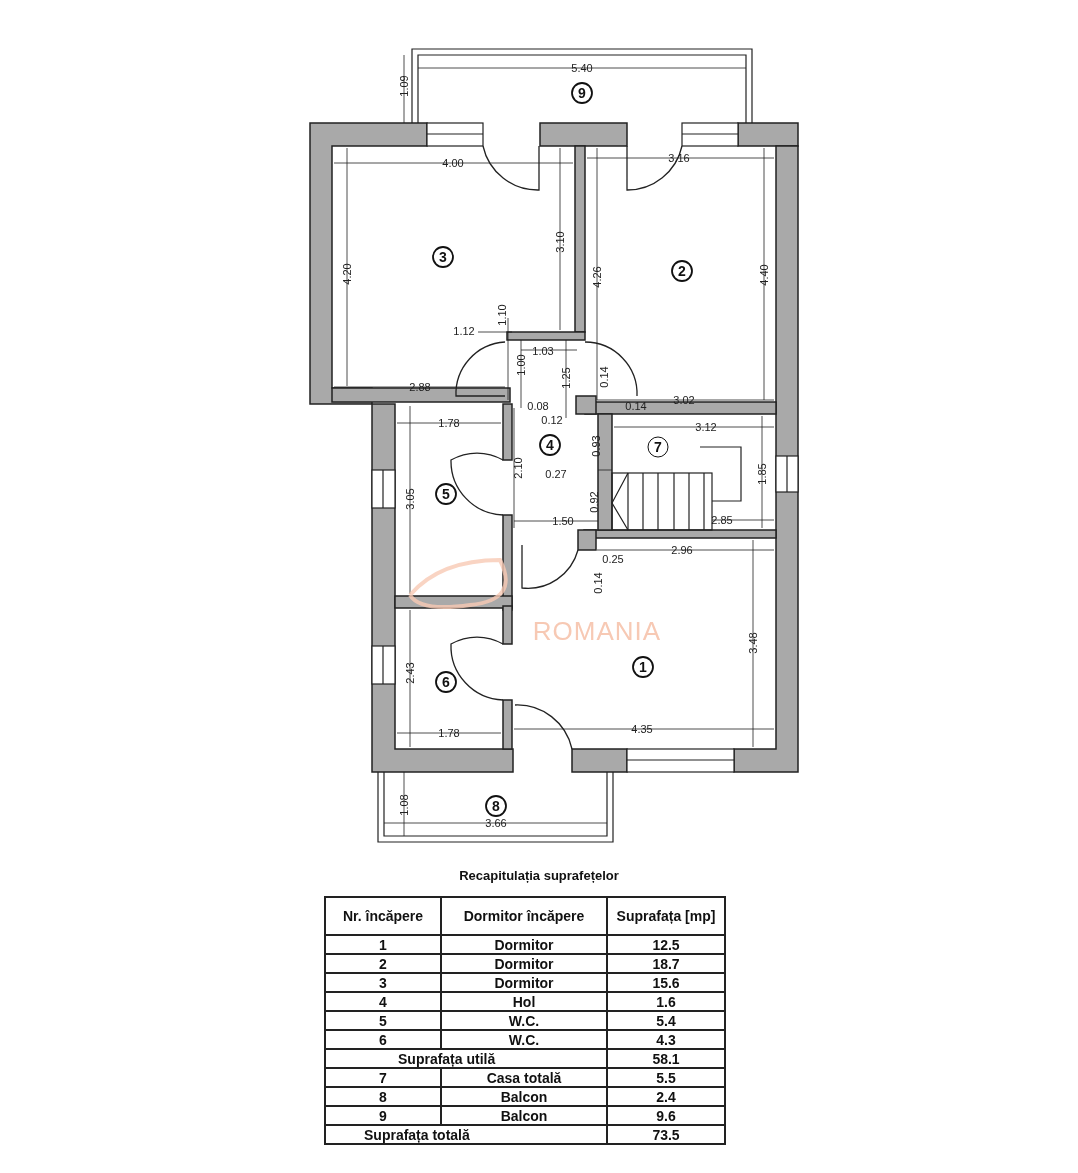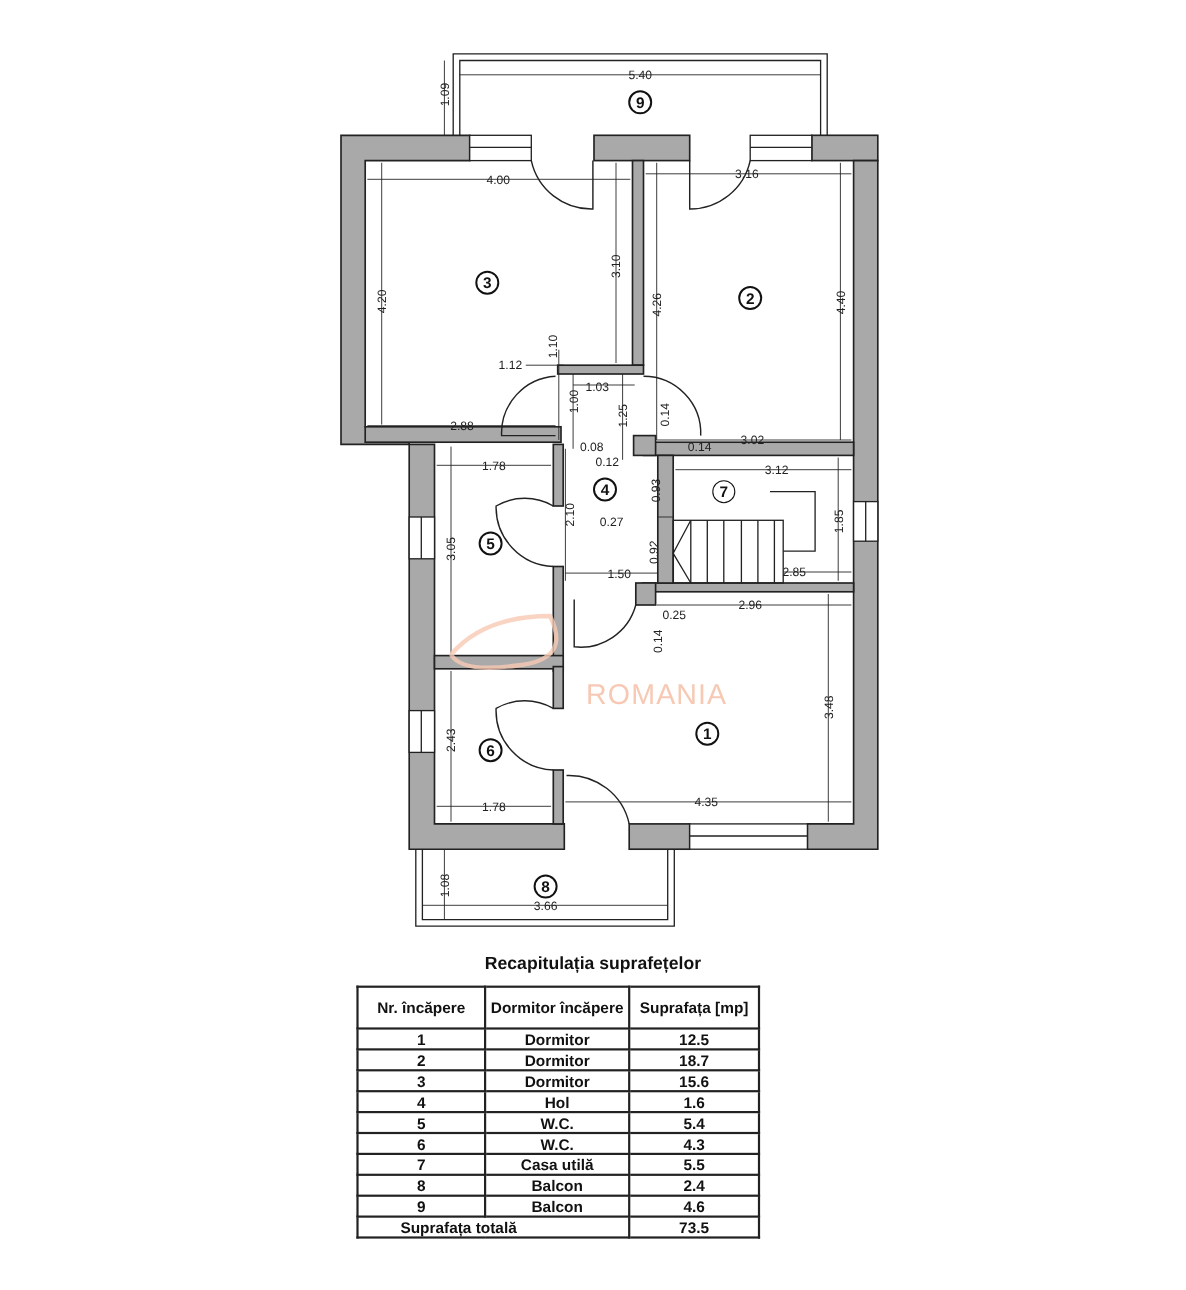--- a/index.html
+++ b/index.html
@@ -1,22 +1,22 @@
 <!DOCTYPE html>
 <html><head>
 <meta charset="utf-8">
 <style>
   html,body{margin:0;padding:0;background:#fff;}
   body{width:1078px;height:1173px;position:relative;overflow:hidden;font-family:"Liberation Sans",sans-serif;}
   #plan{position:absolute;left:0;top:0;}
   .dim{font-family:"Liberation Sans",sans-serif;font-size:11px;fill:#222;}
   .lbl{font-family:"Liberation Sans",sans-serif;font-size:14px;font-weight:bold;fill:#111;}
   .wm{font-family:"Liberation Sans",sans-serif;font-size:26px;fill:#f7c9b4;letter-spacing:1px;}
-  .title{position:absolute;left:0;width:1078px;top:868px;text-align:center;font-weight:bold;font-size:16px;color:#111;}
-  table{position:absolute;left:324px;top:896px;width:367px;border-collapse:collapse;font-weight:bold;font-size:14px;color:#111;}
+  .title{position:absolute;left:0;width:1078px;top:868px;text-align:center;font-weight:bold;font-size:13px;color:#111;}
+  table{position:absolute;left:324px;top:896px;width:402px;border-collapse:collapse;font-weight:bold;font-size:14px;color:#111;}
   td,th{border:2px solid #222;padding:0 2px;height:17px;line-height:16px;text-align:center;}
   th{font-size:14px;height:36px;line-height:14px;}
   .w1{width:110px}.w3{width:112px}
 </style>
 </head>
 <body>
 
 <svg id="plan" width="1078" height="860">
   <g fill="#a9a9a9" stroke="#222" stroke-width="1.5">
 
@@ -214,32 +214,36 @@
         <td>5</td>
         <td>W.C.</td>
         <td>5.4</td>
       </tr>
   <tr>
         <td>6</td>
         <td>W.C.</td>
         <td>4.3</td>
       </tr>
   <tr>
+        <td colspan="2" style="border-right:none;text-align:left;padding-left:72px">Suprafața utilă</td>
+        <td>58.1</td>
+      </tr>
+  <tr>
         <td>7</td>
-        <td>Casa utilă</td>
+        <td>Casa totală</td>
         <td>5.5</td>
       </tr>
   <tr>
         <td>8</td>
         <td>Balcon</td>
         <td>2.4</td>
       </tr>
   <tr>
         <td>9</td>
         <td>Balcon</td>
-        <td>4.6</td>
+        <td>9.6</td>
       </tr>
   <tr>
         <td colspan="2" style="text-align:left;padding-left:38px">Suprafața totală</td>
         <td>73.5</td>
       </tr>
 </tbody>
   </table>
 
 </body></html>

